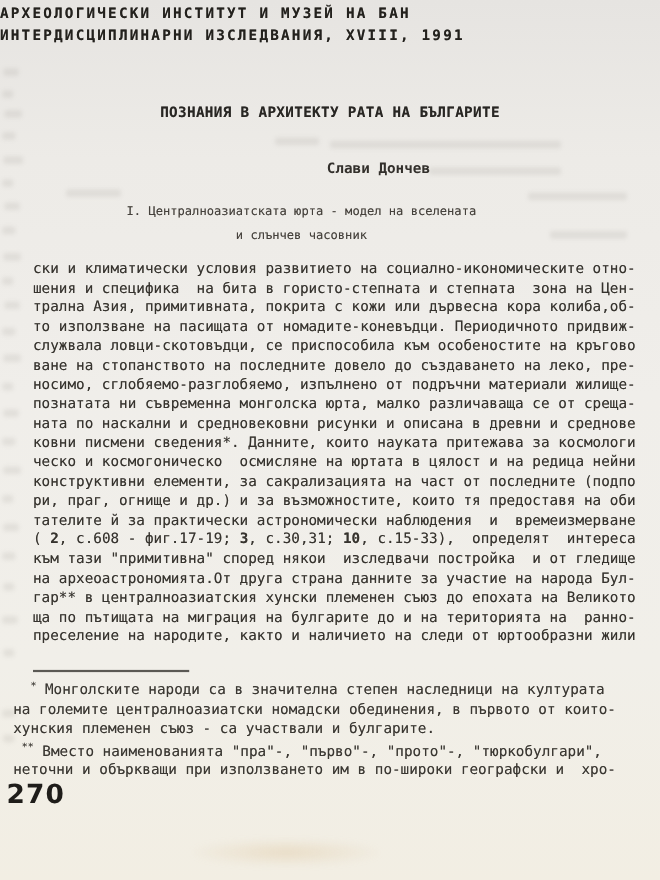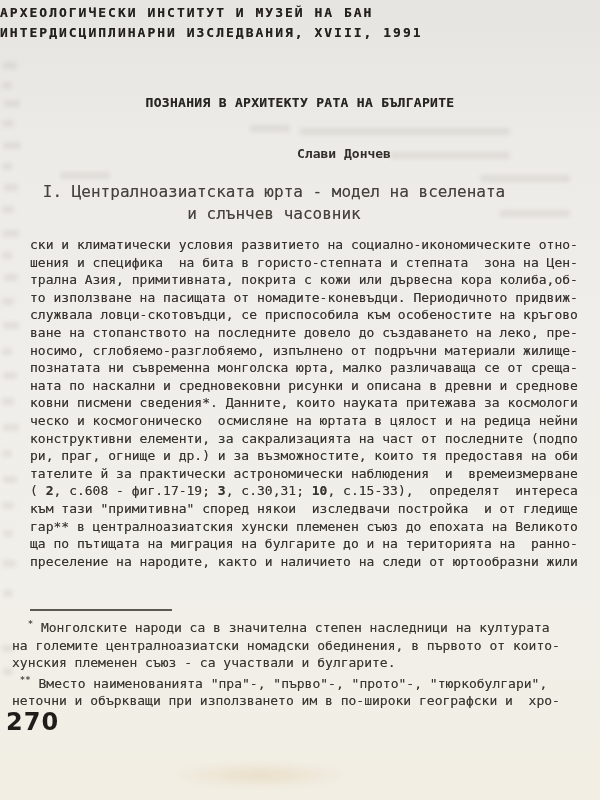--- a/index.html
+++ b/index.html
@@ -28,21 +28,21 @@
     font-weight:bold; font-size:13px; letter-spacing:0.3px;
     line-height:21px; color:#282623;
     text-shadow:0 0 0.5px rgba(40,38,35,0.5);
   }
   .author {
     position:absolute; left:0; top:146px; width:600px; text-align:center;
     font-weight:bold; font-size:13px; color:#33302c;padding-left:44px;
   }
   .section {
     position:absolute; left:0; top:181px; width:548px; text-align:center;
-    font-size:16px; line-height:22px; color:#45413c;
+    font-size:11px; line-height:22px; color:#45413c;
     text-shadow:0 0 0.6px rgba(70,66,60,0.45);
   }
   .body-lines {
     position:absolute; left:30px; top:236px; width:560px;
     font-size:13px; line-height:17.6px; color:#36332e;
     text-shadow:0 0 0.5px rgba(54,51,46,0.5);
   }
   .fn-sep {
     position:absolute; left:30px; top:609px; width:142px; height:2px;
     background:#413e39; opacity:0.85;
@@ -98,20 +98,21 @@
       <div class="tline">носимо, сглобяемо-разглобяемо, изпълнено от подръчни материали жилище-</div>
       <div class="tline">познатата ни съвременна монголска юрта, малко различаваща се от среща-</div>
       <div class="tline">ната по наскални и средновековни рисунки и описана в древни и среднове</div>
       <div class="tline">ковни писмени сведения*. Данните, които науката притежава за космологи</div>
       <div class="tline">ческо и космогоническо  осмисляне на юртата в цялост и на редица нейни</div>
       <div class="tline">конструктивни елементи, за сакрализацията на част от последните (подпо</div>
       <div class="tline">ри, праг, огнище и др.) и за възможностите, които тя предоставя на оби</div>
       <div class="tline">тателите й за практически астрономически наблюдения  и  времеизмерване</div>
       <div class="tline"><span>( </span><span class="b">2</span><span>, с.608 - фиг.17-19; </span><span class="b">3</span><span>, с.30,31; </span><span class="b">10</span><span>, с.15-33),  определят  интереса</span></div>
       <div class="tline">към тази "примитивна" според някои  изследвачи постройка  и от гледище</div>
+      <div class="tline">на археоастрономията.От друга страна данните за участие на народа Бул-</div>
       <div class="tline">гар** в централноазиатския хунски племенен съюз до епохата на Великото</div>
       <div class="tline">ща по пътищата на миграция на булгарите до и на територията на  ранно-</div>
       <div class="tline">преселение на народите, както и наличието на следи от юртообразни жили</div>
     </div>
 
   <div class="fn-sep"></div>
 
   <div class="footnotes">
       <div class="tline"><span>  </span><span class="sup">*</span><span> Монголските народи са в значителна степен наследници на културата</span></div>
       <div class="tline">на големите централноазиатски номадски обединения, в първото от които-</div>

